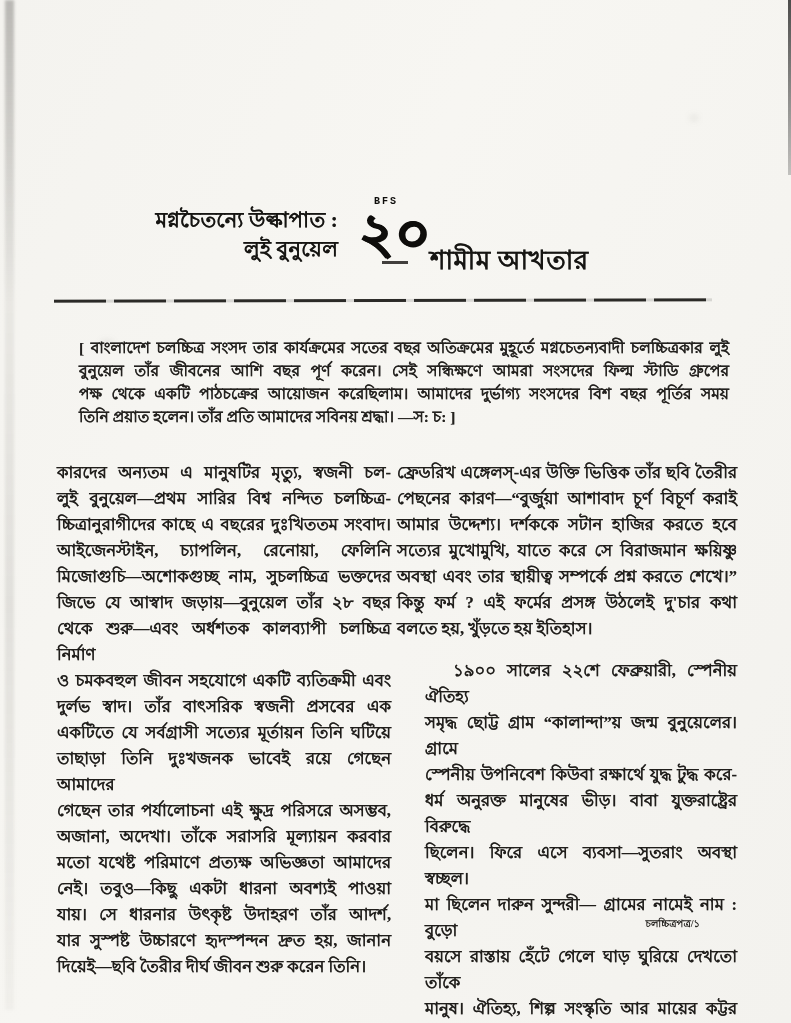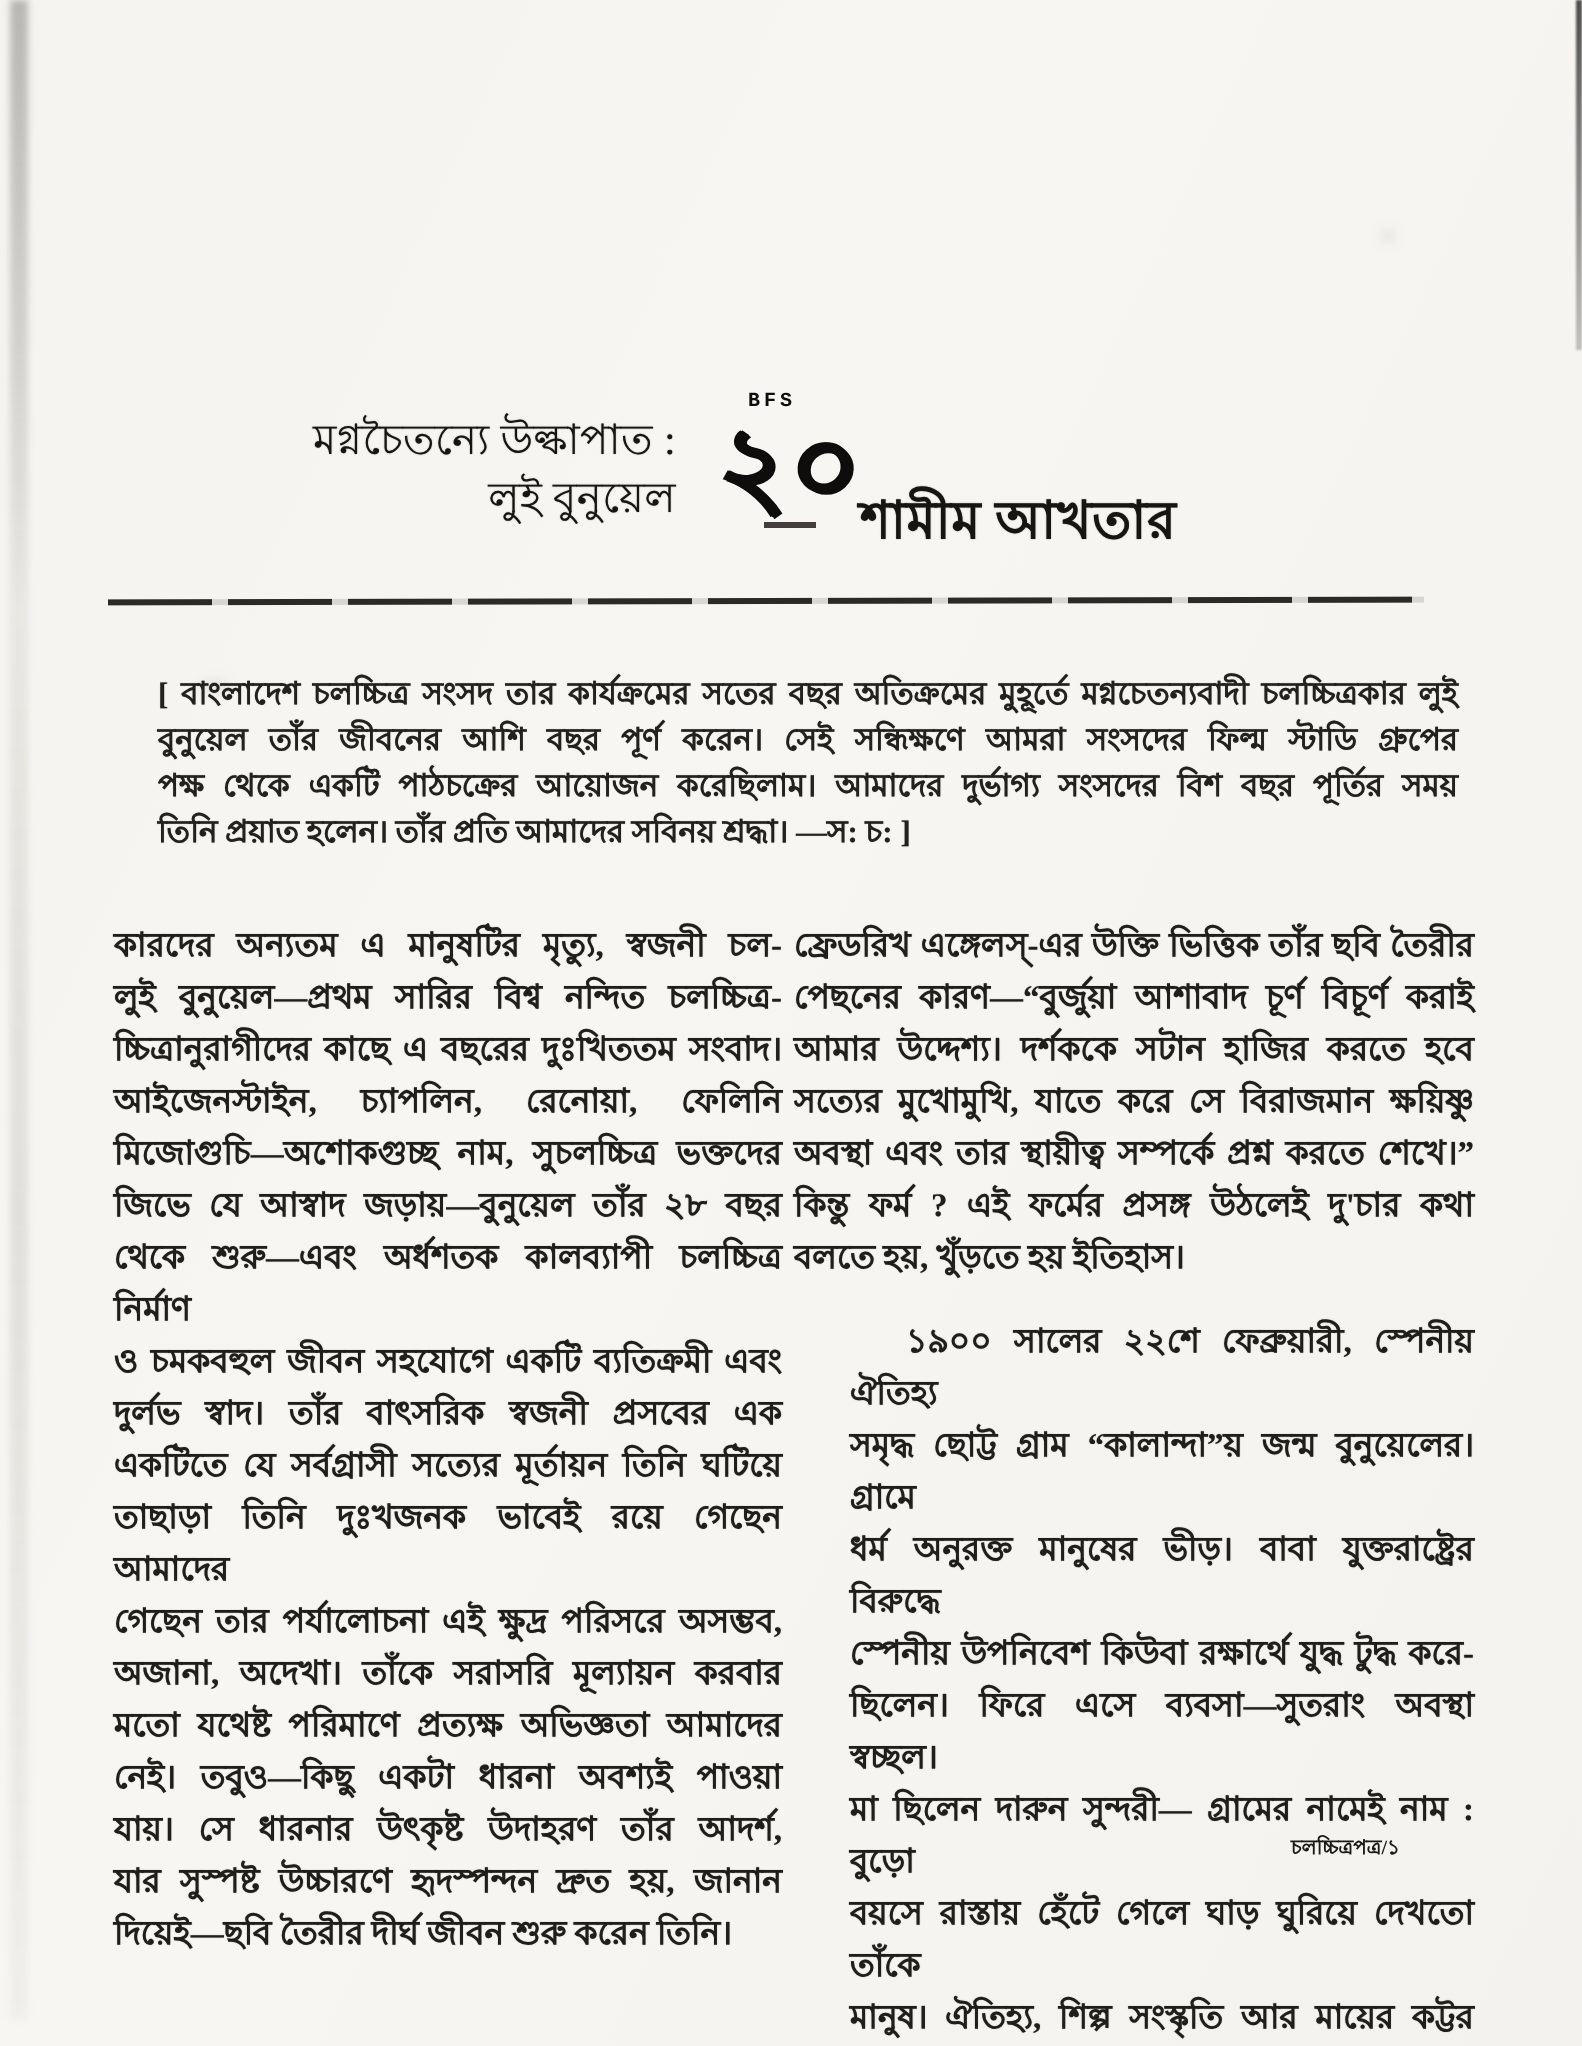--- a/index.html
+++ b/index.html
@@ -23,21 +23,21 @@
     position:absolute;right:0;top:0;width:3px;height:175px;
     background:linear-gradient(180deg,rgba(20,20,20,.75),rgba(40,40,40,.25));
     filter:blur(.4px);
   }
   .smudge{
     position:absolute;background:rgba(100,97,92,.12);border-radius:50%;filter:blur(3px);
   }
   
   .title-block{
     position:absolute;left:58px;top:206px;width:280px;
-    text-align:right;font-weight:400;font-size:21px;line-height:29px;
+    text-align:right;font-weight:700;font-size:21px;line-height:29px;
     letter-spacing:.2px;color:#161512;
     text-shadow:0 0 .6px rgba(20,20,20,.55);
   }
   .logo{position:absolute;left:352px;top:196px;width:86px;text-align:center;color:#0e0d0b;}
   .logo-top{font-family:Liberation Mono, monospace;font-size:10px;font-weight:700;letter-spacing:2px;text-align:left;padding-left:22px;}
   .logo-num{
     font-family:"DejaVu Sans","Liberation Sans",sans-serif;
     font-size:55px;font-weight:900;line-height:52px;
     transform:skewX(-3deg);text-shadow:1px 1px 0 #0e0d0b,-1px 0 0 #0e0d0b;
   }
@@ -135,22 +135,22 @@
         <div class="tl">পেছনের কারণ—“বুর্জুয়া  আশাবাদ  চূর্ণ বিচূর্ণ করাই</div>
         <div class="tl">আমার উদ্দেশ্য।   দর্শককে  সটান  হাজির করতে হবে</div>
         <div class="tl">সত্যের  মুখোমুখি,  যাতে  করে  সে  বিরাজমান  ক্ষয়িষ্ণু</div>
         <div class="tl">অবস্থা  এবং  তার  স্থায়ীত্ব  সম্পর্কে  প্রশ্ন  করতে  শেখে।”</div>
         <div class="tl">কিন্তু  ফর্ম ?   এই  ফর্মের  প্রসঙ্গ  উঠলেই  দু'চার  কথা</div>
         <div class="tl">বলতে হয়,  খুঁড়তে হয় ইতিহাস।</div>
       </div>
     <div class="para2">
         <div class="tl">১৯০০ সালের ২২শে  ফেব্রুয়ারী,  স্পেনীয়  ঐতিহ্য</div>
         <div class="tl">সমৃদ্ধ ছোট্ট গ্রাম “কালান্দা”য় জন্ম বুনুয়েলের।   গ্রামে</div>
+        <div class="tl">স্পেনীয়  উপনিবেশ  কিউবা  রক্ষার্থে  যুদ্ধ টুদ্ধ  করে-</div>
         <div class="tl">ধর্ম অনুরক্ত মানুষের ভীড়।   বাবা  যুক্তরাষ্ট্রের  বিরুদ্ধে</div>
-        <div class="tl">স্পেনীয়  উপনিবেশ  কিউবা  রক্ষার্থে  যুদ্ধ টুদ্ধ  করে-</div>
         <div class="tl">ছিলেন।  ফিরে এসে  ব্যবসা—সুতরাং  অবস্থা  স্বচ্ছল।</div>
         <div class="tl">মা ছিলেন দারুন সুন্দরী— গ্রামের নামেই নাম : বুড়ো</div>
         <div class="tl">বয়সে রাস্তায় হেঁটে গেলে ঘাড় ঘুরিয়ে দেখতো তাঁকে</div>
         <div class="tl">মানুষ।   ঐতিহ্য,  শিল্প  সংস্কৃতি  আর  মায়ের  কট্টর</div>
         <div class="tl">ধর্মানুরাগ  বেষ্টিত  পরিবেশে—সাতটি  শিশু  বেড়ে</div>
       </div>
   </div>
 
   <div class="footer">চলচ্চিত্রপত্র/১</div>
 

